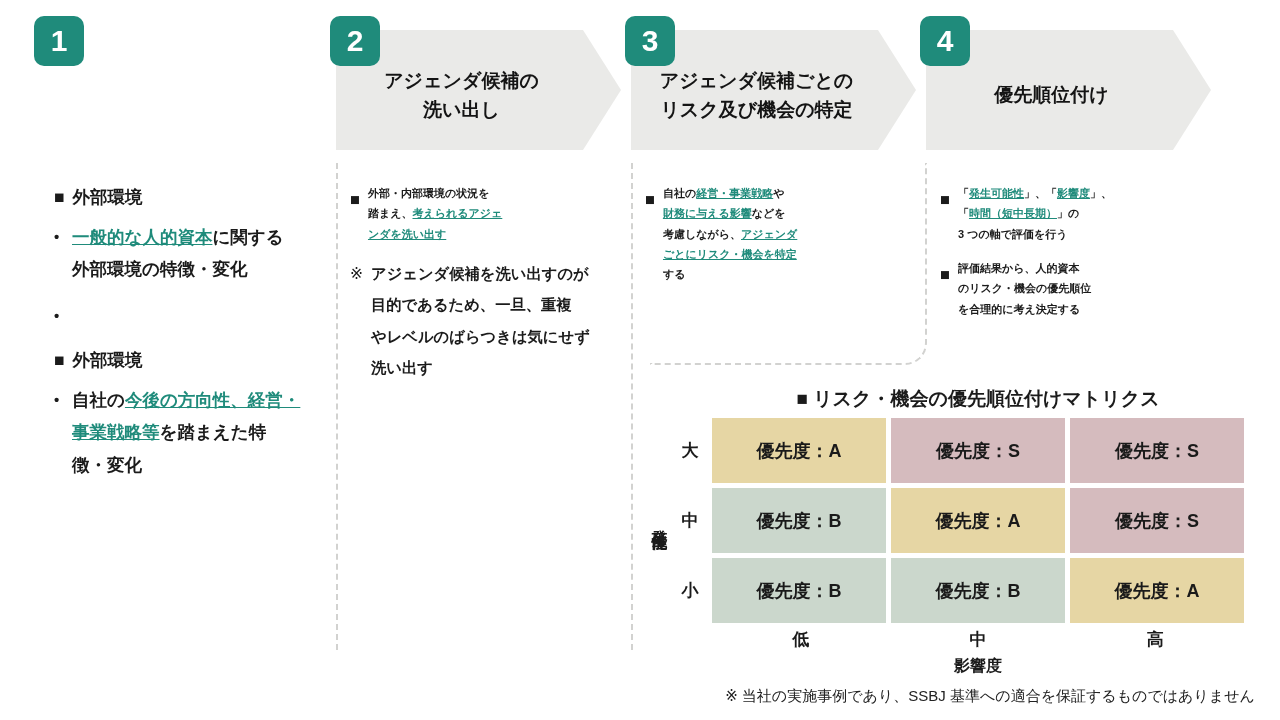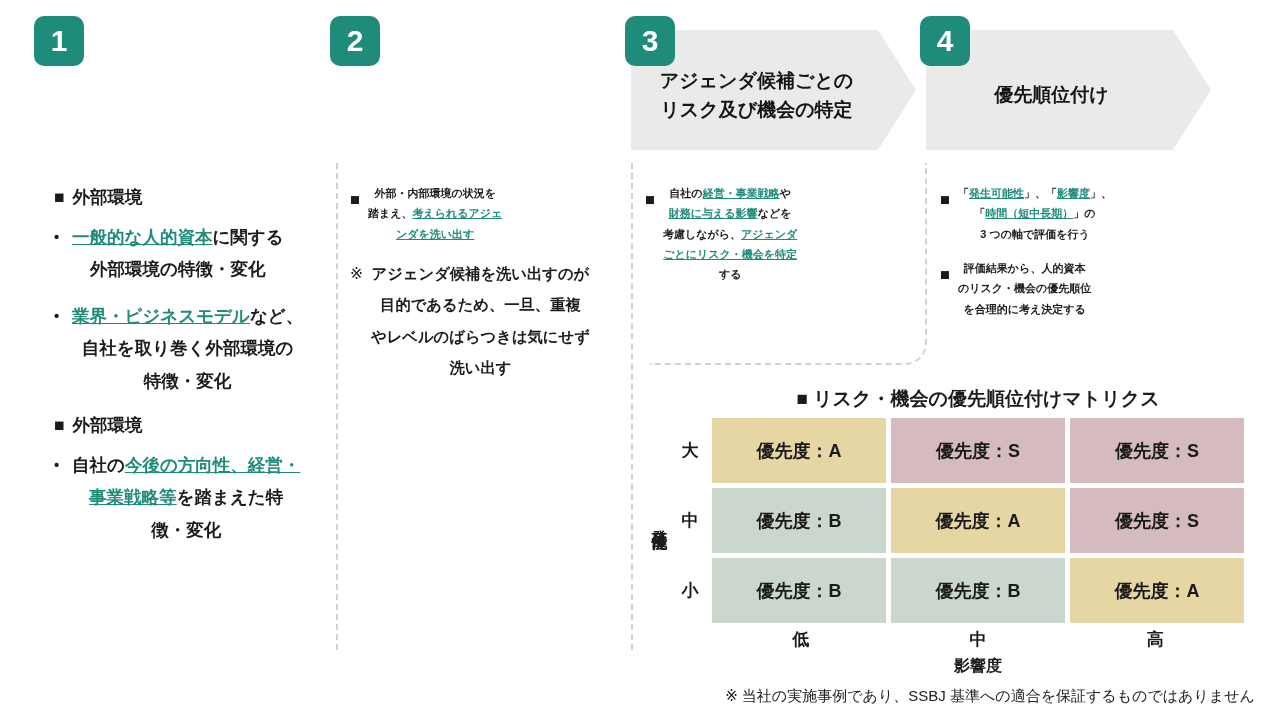--- a/index.html
+++ b/index.html
@@ -17,21 +17,21 @@
   }
   .arrow-title{font-size:19px;font-weight:700;line-height:1.55;text-align:center;white-space:pre-line;color:#141414;}
   .badge{
     position:absolute;left:-6px;top:16px;width:50px;height:50px;border-radius:10px;
     background:#1F8B7B;color:#ffffff;font-size:30px;font-weight:700;
     display:flex;align-items:center;justify-content:center;
   }
   .content{position:absolute;top:183px;left:14px;width:276px;}
   .block{display:flex;gap:8px;margin:0 0 14px 0;}
   .block .marker{flex:0 0 auto;font-weight:700;}
-  .block .btext{white-space:pre-line;text-align:center;}
+  .block .btext{white-space:pre-line;}
   .block.heading .marker,.block.heading .btext{font-size:17.5px;font-weight:700;line-height:1.6;}
   .block.heading{margin-bottom:10px;}
   .block.heading + .block{margin-top:2px;}
   .block.heading:not(:first-child){margin-top:14px;}
   .block.bullet .marker{font-size:15px;line-height:2.15;width:10px;font-weight:700;}
   .block.bullet .btext{font-size:17.5px;font-weight:600;line-height:1.85;}
   .block.sqbullet .marker{font-size:16.5px;line-height:2.0;font-weight:700;}
   .block.sqbullet .btext{font-size:11px;font-weight:600;line-height:1.85;}
   .block.note .marker{font-size:15.5px;line-height:2.05;font-weight:500;}
   .block.note .btext{font-size:15.3px;font-weight:700;line-height:2.05;}
@@ -80,37 +80,38 @@
             <span class="marker">■</span>
             <span class="btext"><span>外部環境</span></span>
           </div>
           <div class="block bullet">
             <span class="marker">•</span>
             <span class="btext"><span class="accent">一般的な人的資本</span><span>に関する
 外部環境の特徴・変化</span></span>
           </div>
           <div class="block bullet">
             <span class="marker">•</span>
-            <span class="btext"><span class="accent">業界・ビジネスモデル</span><span>など、
-自社を取り巻く外部環境の
-特徴・変化</span></span>
           </div>
           <div class="block heading">
             <span class="marker">■</span>
             <span class="btext"><span>外部環境</span></span>
           </div>
           <div class="block bullet">
             <span class="marker">•</span>
             <span class="btext"><span>自社の</span><span class="accent">今後の方向性、経営・
 事業戦略等</span><span>を踏まえた特
 徴・変化</span></span>
           </div>
         </div>
       </div>
       <div class="step-column" style="left: 336px;">
+        <div class="arrow">
+          <div class="arrow-title">アジェンダ候補の
+洗い出し</div>
+        </div>
         <div class="badge">2</div>
         <div class="content">
           <div class="block sqbullet">
             <span class="marker">■</span>
             <span class="btext"><span>外部・内部環境の状況を
 踏まえ、</span><span class="accent">考えられるアジェ
 ンダを洗い出す</span></span>
           </div>
           <div class="block note">
             <span class="marker">※</span>

